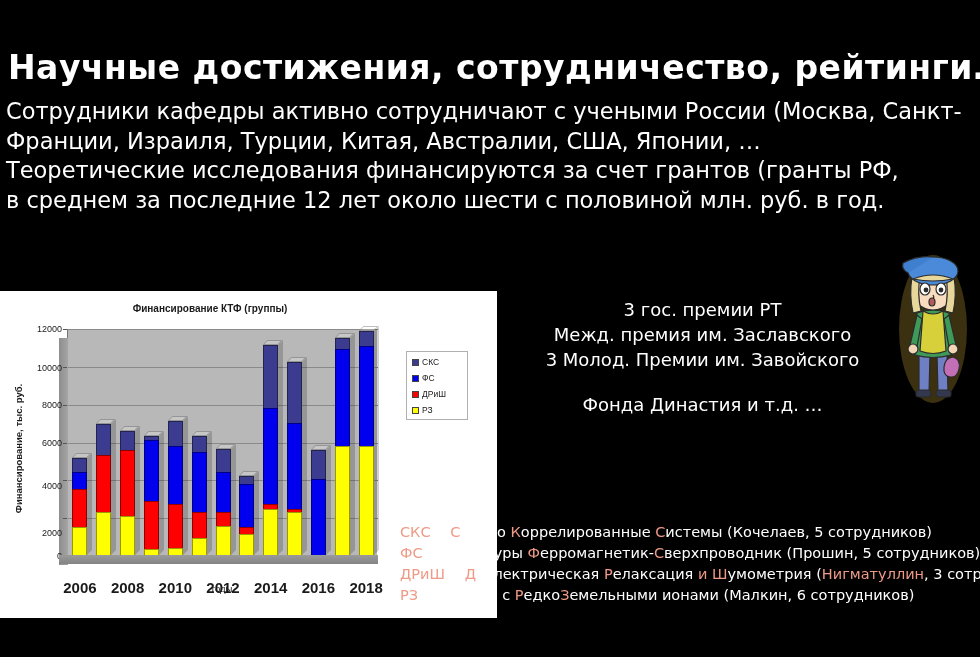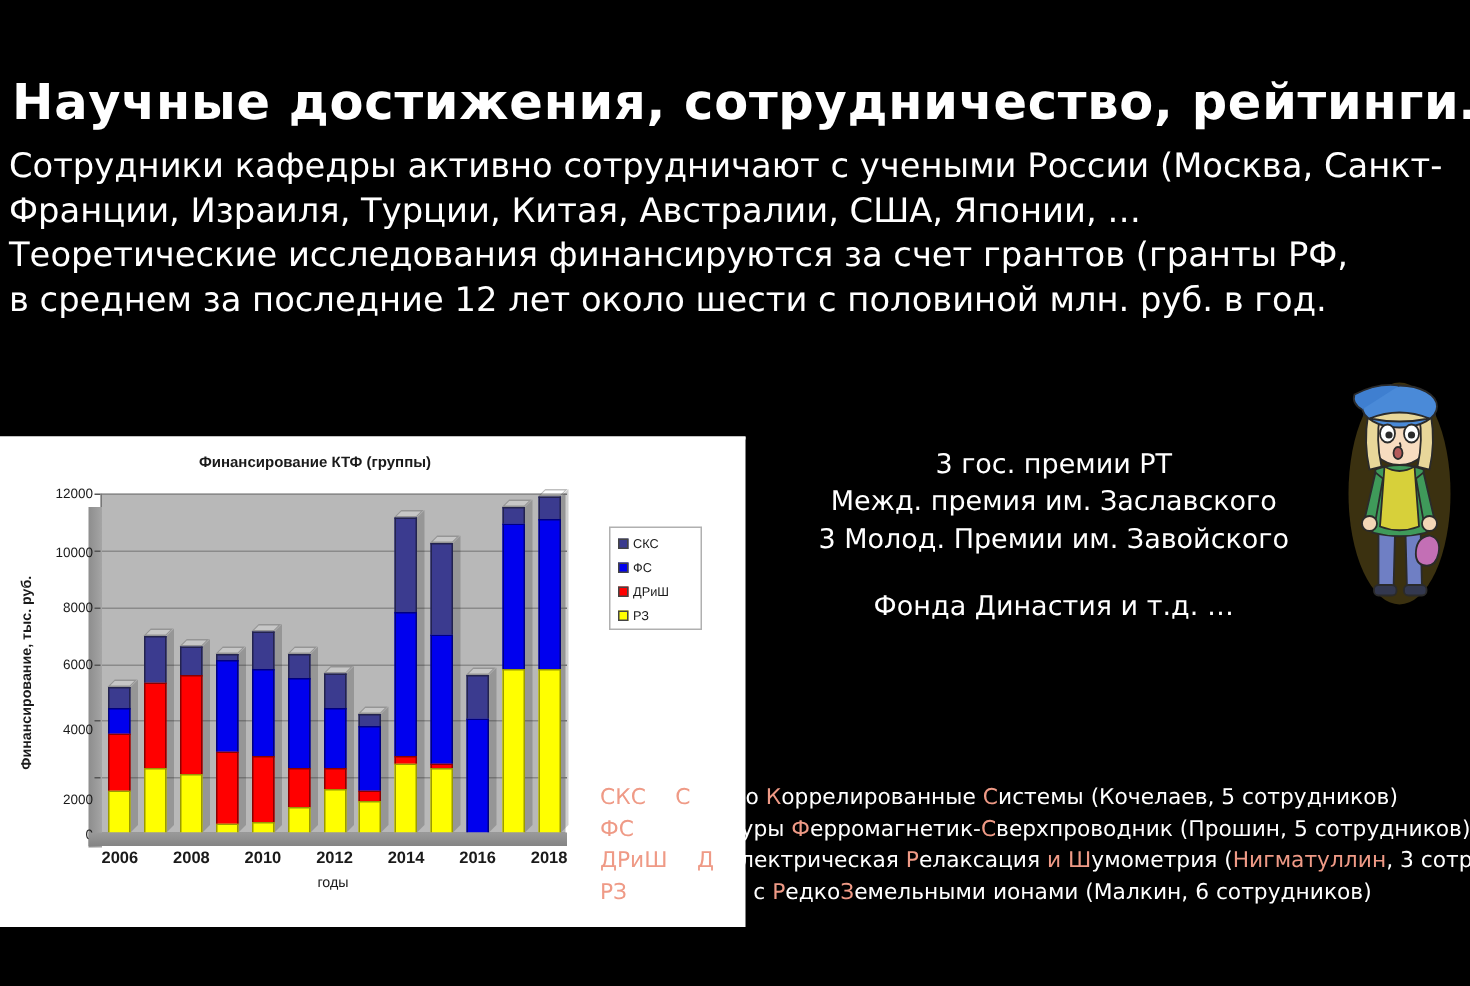--- a/index.html
+++ b/index.html
@@ -161,22 +161,22 @@
     right: -5px; top: 0; bottom: 0;
     width: 5px;
     background: rgba(0,0,0,0.18);
     transform: skewY(-45deg);
     transform-origin: left top;
   }
 
   .xtick {
     position: absolute;
     top: 100%;
-    margin-top: 11px;
-    font-size: 11px;
+    margin-top: 24px;
+    font-size: 15px;
     font-weight: bold;
     color: #1a1a1a;
     transform: translateX(-50%);
     white-space: nowrap;
   }
   #xlabel {
     position: absolute;
     left: 67px; top: 290px;
     width: 310px;
     text-align: center;

